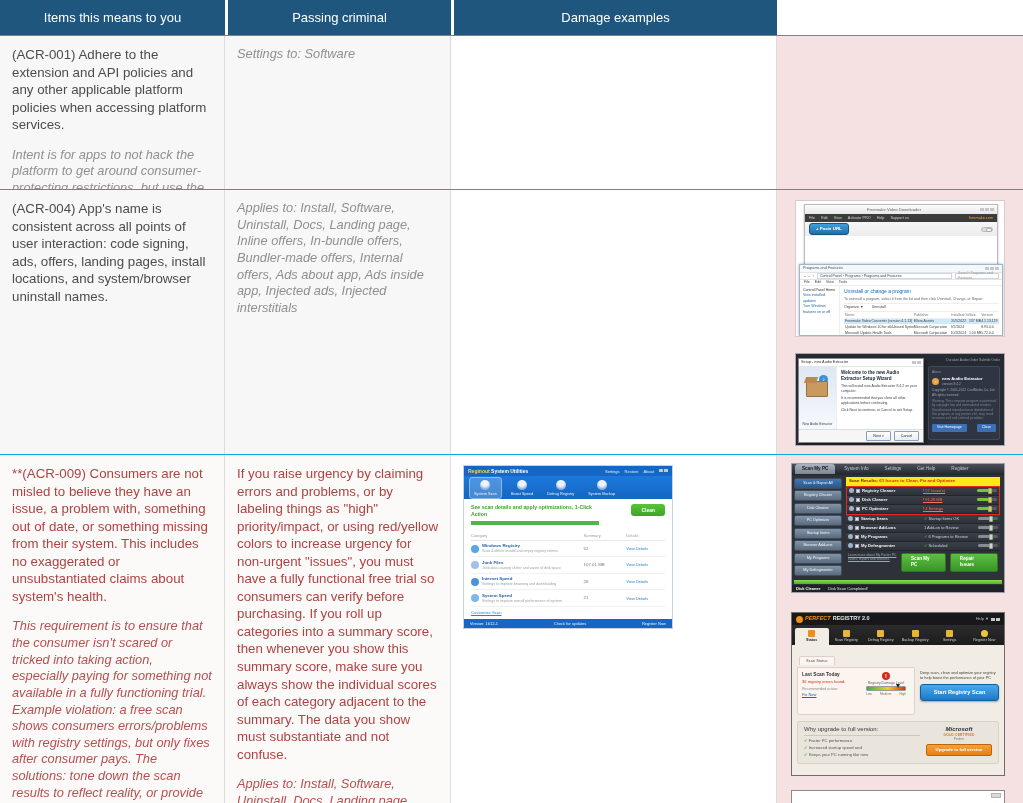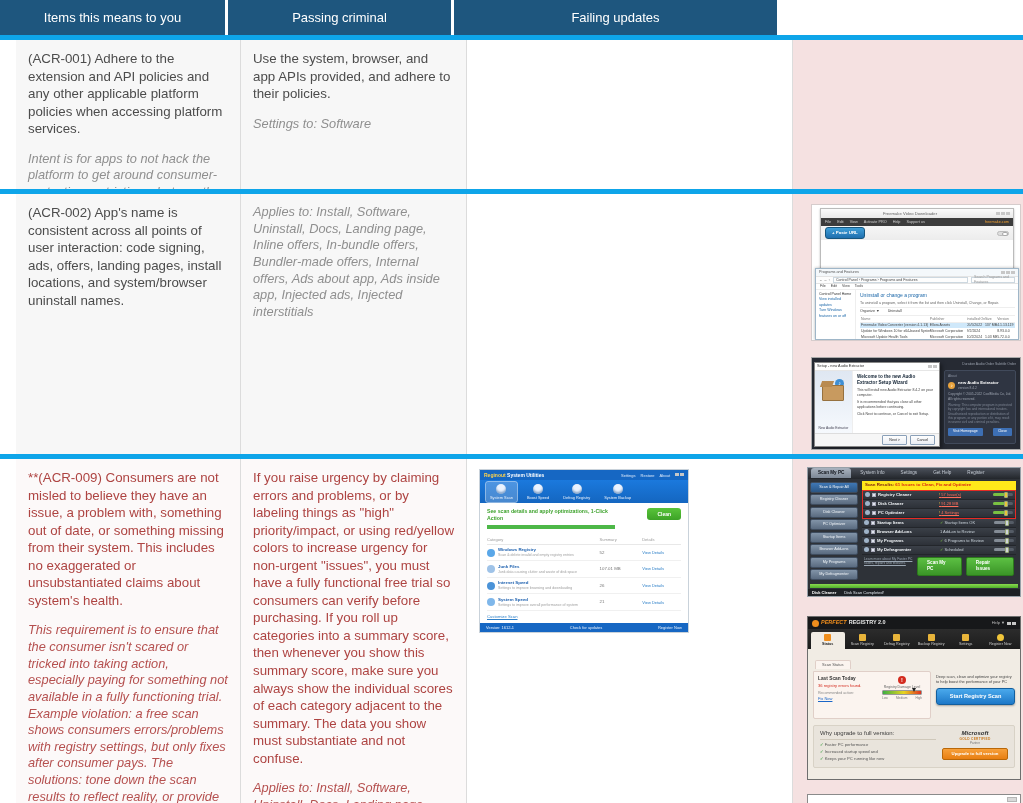--- a/index.html
+++ b/index.html
@@ -8,21 +8,21 @@
           font-family:"Liberation Sans", sans-serif; position:relative; }
 
   
   .trow { display:grid; grid-template-columns:225px 226px 326px 246px; }
   .thead { height:35px; }
   .th { background:#1e567e; color:#fff; font-size:13px; display:flex;
         align-items:center; justify-content:center; gap:6px; }
   .th + .th { border-left:3px solid #fff; }
   .caret { font-size:9px; position:relative; top:1px; }
 
-  .body-row { border-top:5px solid #0ea5e9;padding-left:16px; }
+  .body-row { border-top:1px solid #0ea5e9; }
   .body-row:first-of-type { border-top:none; }
   .cell { padding:10px 12px 0 12px; font-size:13.3px; color:#4c4c4c;
           border-right:1px solid #dcdcdc; overflow:hidden; line-height:1.32; }
   .cell:last-child { border-right:none; }
   .c-grey { background:#f7f7f7; }
   .c-pass { background:#ffffff; }
   .c-fail { background:#f5e1e1; }
   .c-row3 { background:#fcf9f9; }
   p.main { margin:0 0 13px 0; }
   p.note { font-style:italic; color:#8f8f8f; font-size:12.8px; line-height:1.3; }
@@ -275,40 +275,39 @@
 <div class="page">
 
   <div class="trow thead">
     <div class="th">
       <span>Items this means to you</span>
     </div>
     <div class="th">
       <span>Passing criminal</span>
     </div>
     <div class="th">
-      <span>Failing updates</span>
+      <span>Damage examples</span>
     </div>
   </div>
 
   <div class="trow body-row" style="height:154px">
     <div class="cell c-grey">
       <p class="main">(ACR-001) Adhere to the extension and API policies and any other applicable platform policies when accessing platform services.</p>
       <p class="note">Intent is for apps to not hack the platform to get around consumer-protecting restrictions, but use the interfaces as intended.</p>
     </div>
     <div class="cell c-grey">
-      <p class="main">Use the system, browser, and app APIs provided, and adhere to their policies.</p>
       <p class="note">Settings to: Software</p>
     </div>
     <div class="cell c-pass"></div>
     <div class="cell c-fail"></div>
   </div>
 
   <div class="trow body-row" style="height:265px">
     <div class="cell c-grey">
-      <p class="main">(ACR-002) App's name is consistent across all points of user interaction: code signing, ads, offers, landing pages, install locations, and system/browser uninstall names.</p>
+      <p class="main">(ACR-004) App's name is consistent across all points of user interaction: code signing, ads, offers, landing pages, install locations, and system/browser uninstall names.</p>
     </div>
     <div class="cell c-grey">
       <p class="note">Applies to: Install, Software, Uninstall, Docs, Landing page, Inline offers, In-bundle offers, Bundler-made offers, Internal offers, Ads about app, Ads inside app, Injected ads, Injected interstitials</p>
     </div>
     <div class="cell c-pass"></div>
     <div class="cell c-fail" style="padding:0">
 
       <div class="shot fm-shot">
         <div class="fm-win">
           <div class="fm-title">

